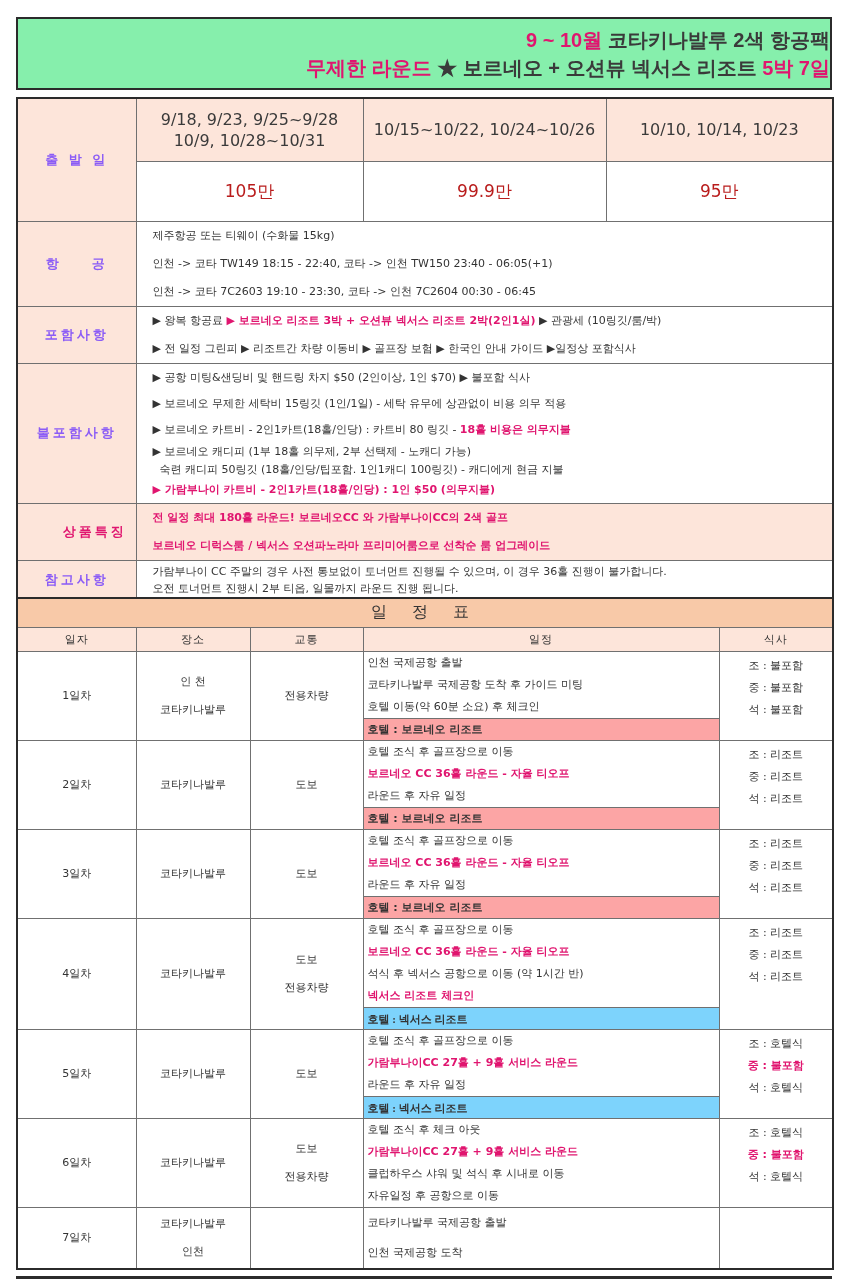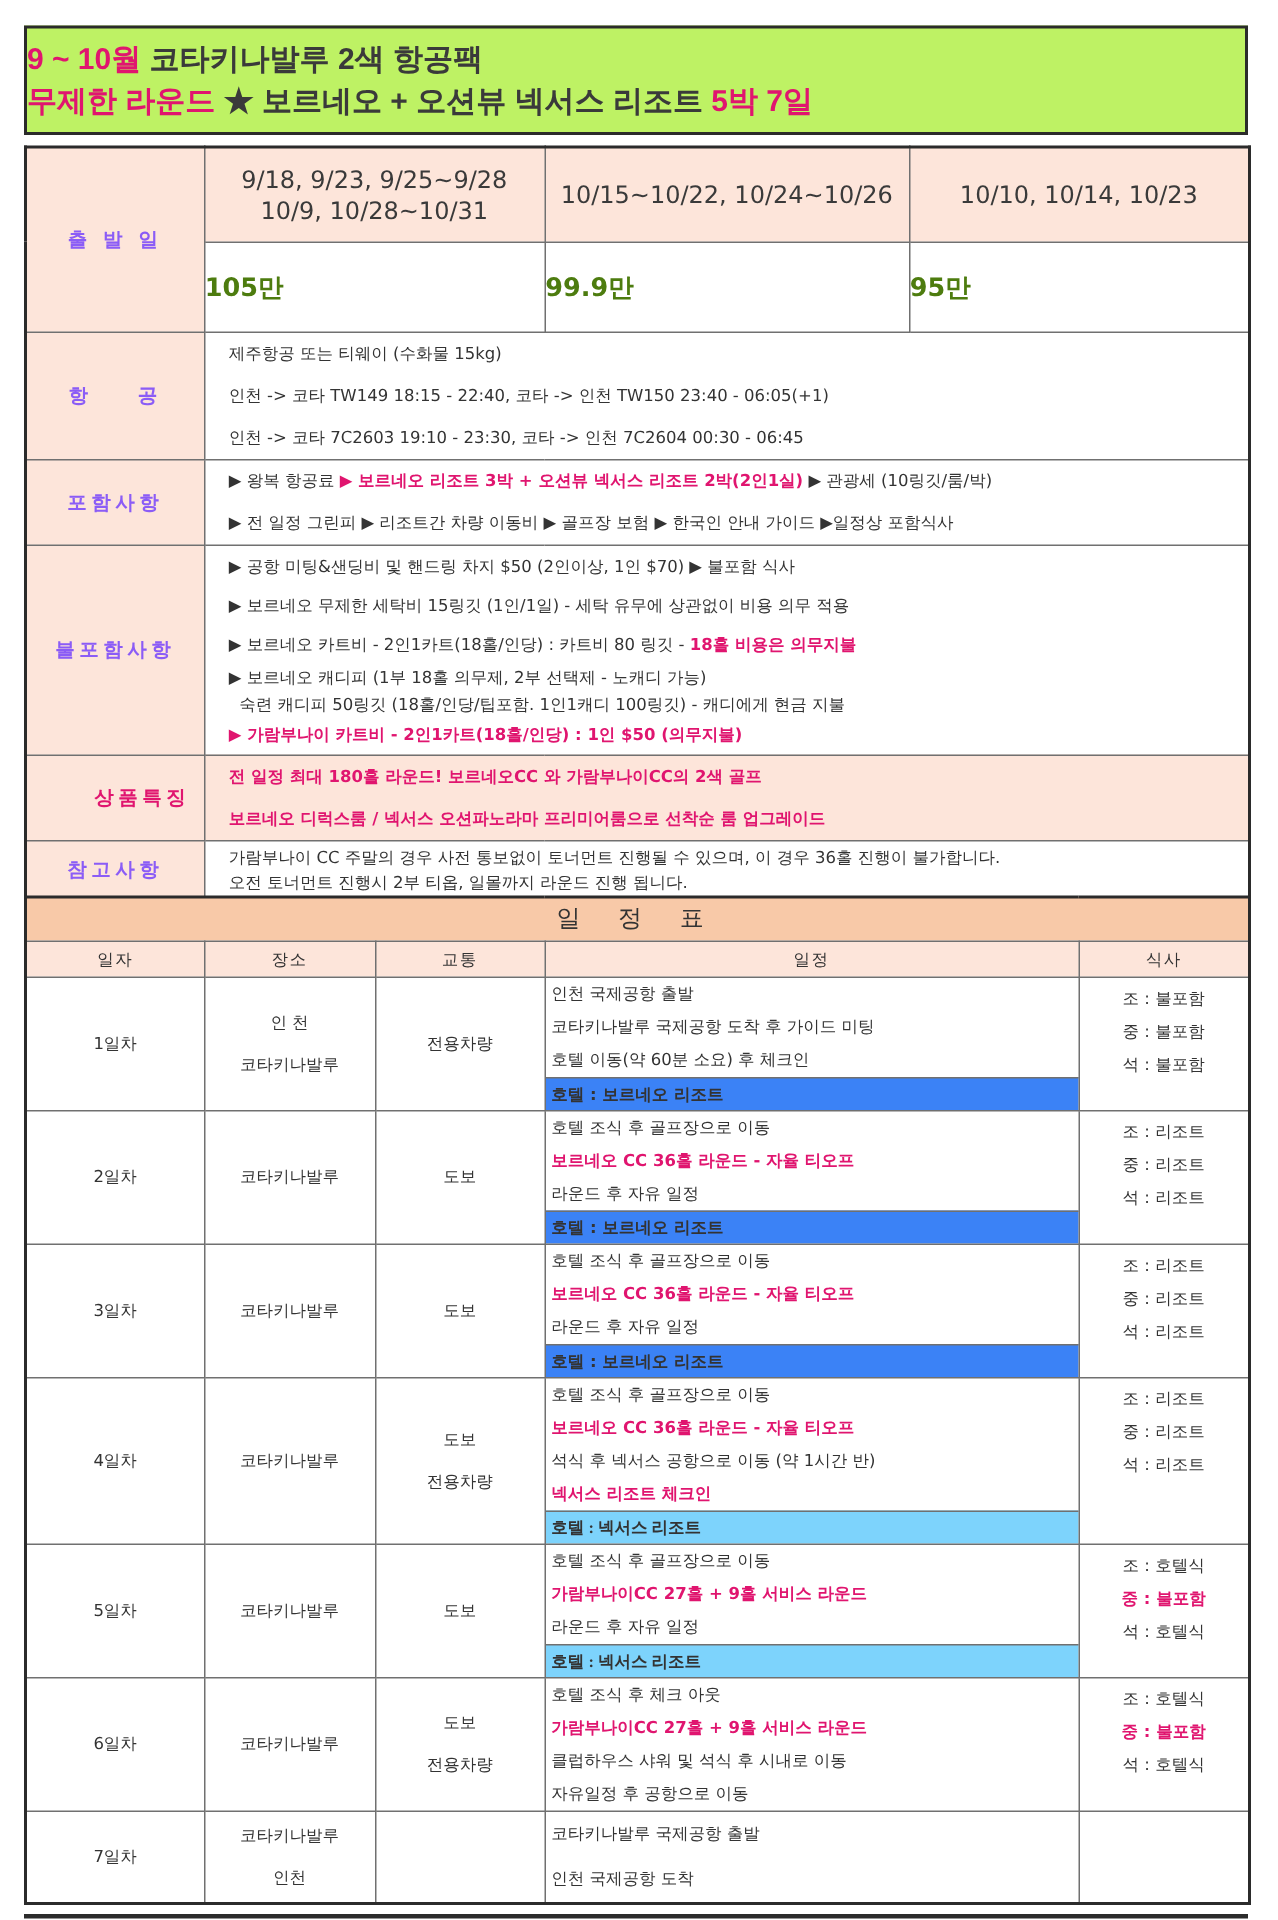--- a/index.html
+++ b/index.html
@@ -1,42 +1,42 @@
 <!DOCTYPE html>
 <html><head>
 <meta charset="utf-8">
 <style>
   * { box-sizing: border-box; margin: 0; padding: 0; }
   html, body { width: 852px; height: 1280px; background: #ffffff; overflow: hidden; }
   body { font-family: "DejaVu Sans", "Liberation Sans", sans-serif; color: #3a3a3a; position: relative; }
   .pink { color: #e0156f; }
   .title-box {
     position: absolute; left: 16px; top: 17px; width: 816px; height: 73px;
-    background: #bef264; border: 2px solid #2b2b2b;
-    display: flex; flex-direction: column; align-items: flex-start; justify-content: center;
+    background: #86efac; border: 2px solid #2b2b2b;
+    display: flex; flex-direction: column; align-items: flex-end; justify-content: center;
     font-family: "Liberation Sans", sans-serif; font-weight: bold; font-size: 20px; line-height: 28px; color: #3a3a3a;
   }
   table { border-collapse: collapse; table-layout: fixed; position: absolute; left: 16px; width: 816px; }
   .info { top: 97px; border: 2px solid #2b2b2b; }
   .info td { border: 1px solid #707070; font-size: 11px; }
   .lbl { background: #fde5da; text-align: center; font-size: 13px !important; font-weight: bold; letter-spacing: 3px; color: #8b5cf6; }
   .date-h { background: #fde5da; text-align: center; font-size: 16px !important; line-height: 21px; color: #3a3a3a; }
-  .price { text-align: left; font-size: 17px !important; font-weight: bold; color: #4d7c0f; }
+  .price { text-align: center; font-size: 17px !important; font-weight: normal; color: #b91c1c; }
   .lines { padding: 0 16px; color: #333; }
   .lines div { white-space: nowrap; }
   .feat-row td.lines { background: #fde5da; color: #e0156f; font-weight: bold; }
   .feat-lbl { color: #e0156f !important; padding-left: 36px; }
   .sched { top: 597px; border: 2px solid #2b2b2b; }
   .sched td { border: 1px solid #707070; font-size: 11px; color: #333; }
   .sched-title { background: #f8c9a8; height: 29px; text-align: center; font-size: 16px !important; letter-spacing: 10px; color: #444; margin-left: 24px; }
   .col-h { background: #fde5da; height: 24px; text-align: center; font-size: 11px !important; color: #444; letter-spacing: 1px; }
   .c { text-align: center; vertical-align: middle; }
   .act { padding: 0; vertical-align: top; }
   .act .ln { height: 22px; line-height: 22px; padding-left: 4px; white-space: nowrap; }
-  .act .hotel { background: #3b82f6; border-top: 1px solid #707070; font-weight: bold; height: 22px; line-height: 22px; padding-left: 4px; }
+  .act .hotel { background: #fca5a5; border-top: 1px solid #707070; font-weight: bold; height: 22px; line-height: 22px; padding-left: 4px; }
   .act .hotel.dark { background: #7dd3fc; font-family: Liberation Serif, serif; }
   .meals { text-align: center; vertical-align: top; padding-top: 3px; }
   .meals div { height: 22px; line-height: 22px; }
   .bold { font-weight: bold; }
   .stack div { line-height: 28px; }
   .bottom-line { position: absolute; left: 16px; top: 1276px; width: 816px; height: 3px; background: #2b2b2b; }
 </style>
 </head>
 <body>
 

